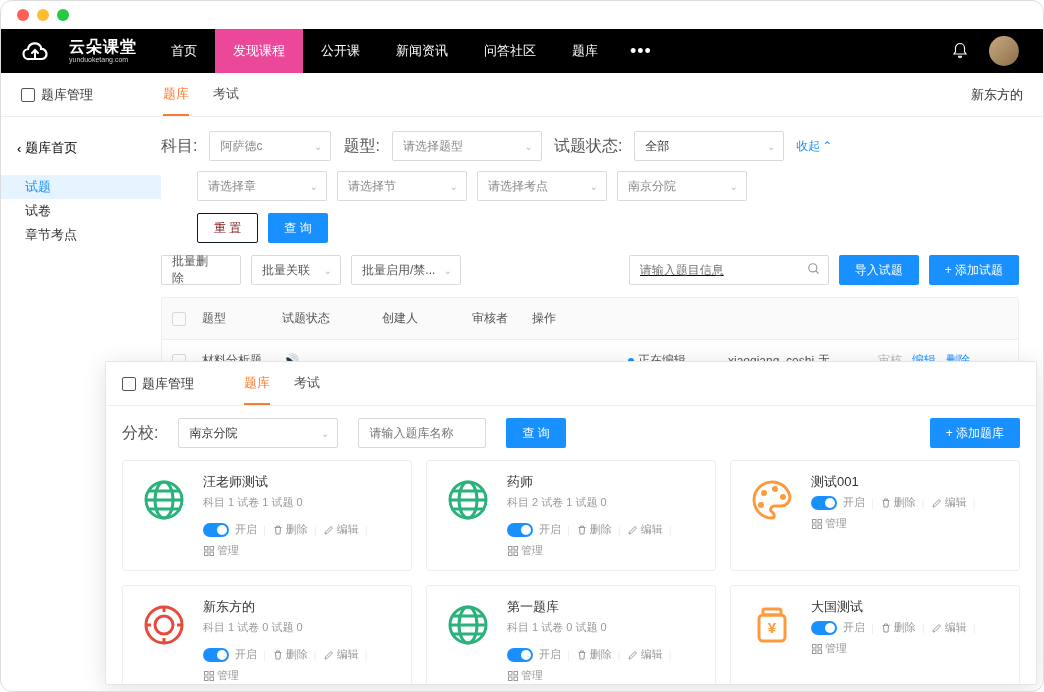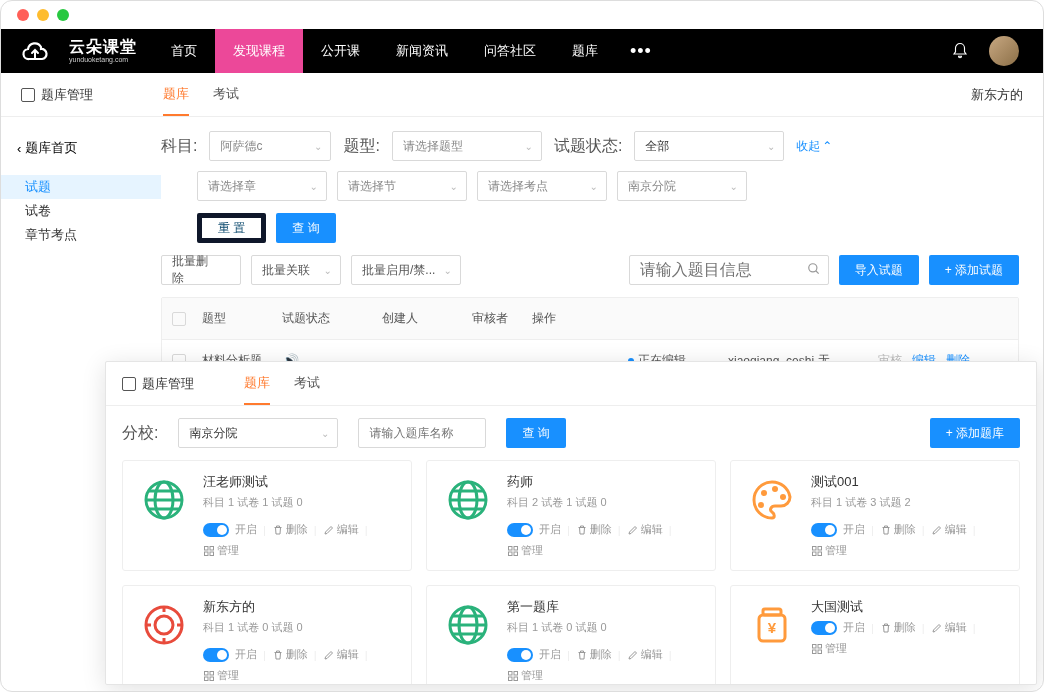--- a/index.html
+++ b/index.html
@@ -41,28 +41,28 @@
 .sb-item.active { color: #1890ff; background: #e6f4ff; }
 
 .main { flex: 1; padding: 14px 24px 0 0; font-size: 12px; color: #555; }
 .filter-row { display: flex; align-items: center; gap: 12px; margin-bottom: 10px; flex-wrap: wrap; }
 .label { color: #555; font-size: 16px; white-space: nowrap; }
 .select, .input-text { height: 30px; border: 1px solid #d9d9d9; border-radius: 2px; background: #fff; padding: 0 24px 0 10px; font-size: 12px; color: #888; display: inline-flex; align-items: center; cursor: pointer; position: relative; }
 .select .caret { position: absolute; right: 8px; color: #bbb; font-size: 10px; }
 .linkbtn { color: #1890ff; font-size: 12px; cursor: pointer; display: inline-flex; align-items: center; gap: 2px; }
 .filter-row2 { display: flex; gap: 10px; margin-bottom: 12px; margin-left: 36px; }
 .btn { height: 30px; padding: 0 16px; border-radius: 2px; border: none; cursor: pointer; font-size: 12px; display: inline-flex; align-items: center; }
-.btn-outline { border: 5px solid #0f172a; color: #0c4a6e; background: #fff; }
+.btn-outline { border: 1px solid #0f172a; color: #7f1d1d; background: #fff; }
 .btn-primary { background: #1890ff; color: #fff; }
 .btn-row { display: flex; gap: 10px; margin-bottom: 12px; margin-left: 36px; }
 
 .toolbar-row { display: flex; align-items: center; gap: 10px; margin-bottom: 12px; }
 .toolbar-row .select { color: #555; }
 .search-box { position: relative; width: 200px; margin-left: auto; }
-.search-box input { width: 100%; height: 30px; border: 1px solid #d9d9d9; border-radius: 2px; padding: 0 28px 0 10px; font-size: 16px; }
+.search-box input { width: 100%; height: 30px; border: 1px solid #d9d9d9; border-radius: 2px; padding: 0 28px 0 10px; font-size: 12px; text-decoration: underline; }
 .search-box .mag { position: absolute; right: 8px; top: 7px; color: #999; }
 
 .table { border: 1px solid #eee; border-radius: 2px; width: 100%; }
 .trow { display: flex; align-items: center; padding: 12px 10px; font-size: 12px; color: #555; }
 .thead { background: #fafafa; border-bottom: 1px solid #eee; }
 .cb { width: 14px; height: 14px; border: 1px solid #d9d9d9; border-radius: 2px; margin-right: 16px; }
 .c-type { width: 80px; } .c-content { flex: 1; } .c-status { width: 100px; } .c-creator { width: 90px; word-break: break-all; } .c-reviewer { width: 60px; } .c-ops { width: 130px; display: flex; gap: 10px; }
 .op-link { color: #bbb; } .op-link.blue { color: #1890ff; cursor: pointer; }
 .status-dot { display: inline-block; width: 6px; height: 6px; background: #1890ff; border-radius: 50%; margin-right: 4px; }
 .audio-icon { color: #1890ff; font-size: 14px; }
@@ -344,21 +344,20 @@
             <svg width="50" height="50" viewBox="0 0 50 50">
               <path d="M25 7a18 18 0 100 36c3 0 3-4 0-6-3-2-1-6 3-6h6c5 0 9-4 9-9A18 18 0 0025 7z" fill="none" stroke="#ff9a3c" stroke-width="3"></path>
               <circle cx="17" cy="18" r="3" fill="#ff9a3c"></circle>
               <circle cx="28" cy="14" r="3" fill="#ff9a3c"></circle>
               <circle cx="36" cy="22" r="3" fill="#ff9a3c"></circle>
               <circle cx="14" cy="30" r="3" fill="#ff9a3c"></circle>
             </svg>
           </div>
     <div class="card-body">
       <div class="card-title">测试001</div>
-      <div class="card-meta">科目 1  试卷 3  试题 2</div>
       <div class="card-ops">
         <span class="toggle"></span>
               <span>开启</span>
         <span class="sep">|</span>
         <span class="opicon"><svg width="12" height="12" viewBox="0 0 24 24">
                   <path d="M5 7h14M9 7V4h6v3M7 7l1 13h8l1-13" fill="none" stroke="#999" stroke-width="2"></path>
                 </svg>删除</span>
         <span class="sep">|</span>
         <span class="opicon"><svg width="12" height="12" viewBox="0 0 24 24">
                   <path d="M4 20l4-1 11-11-3-3L5 16l-1 4z" fill="none" stroke="#999" stroke-width="2"></path>

